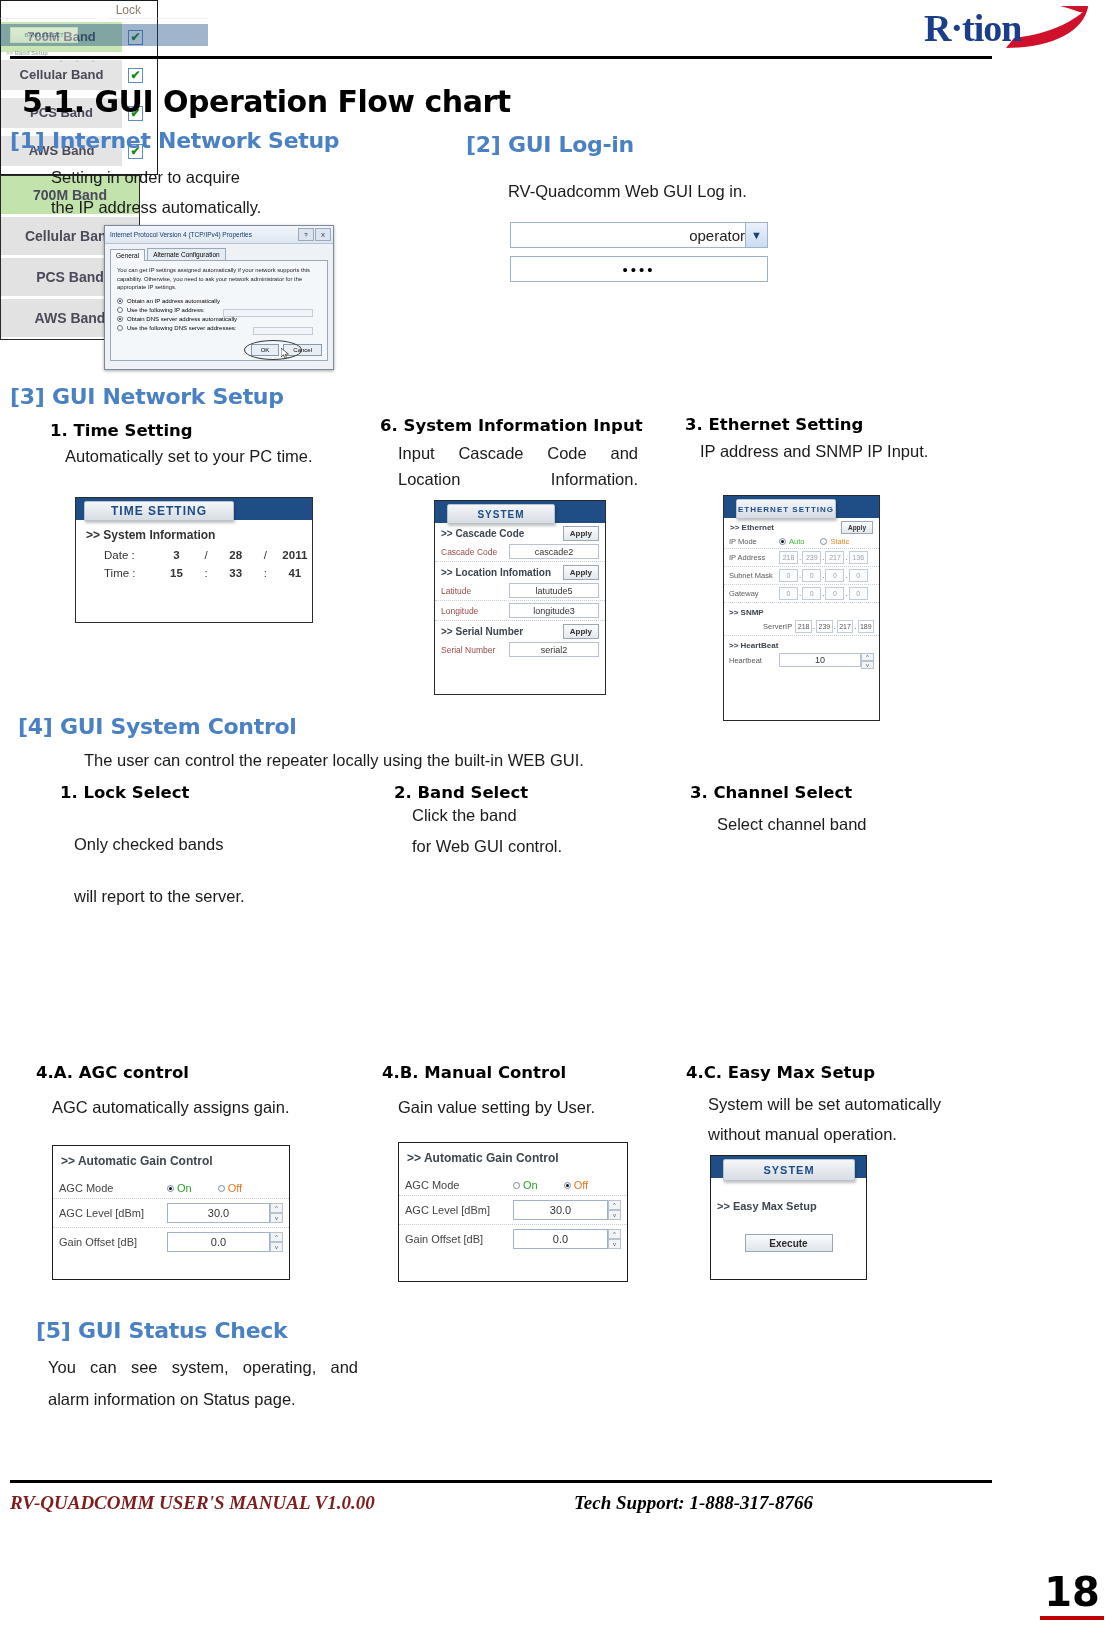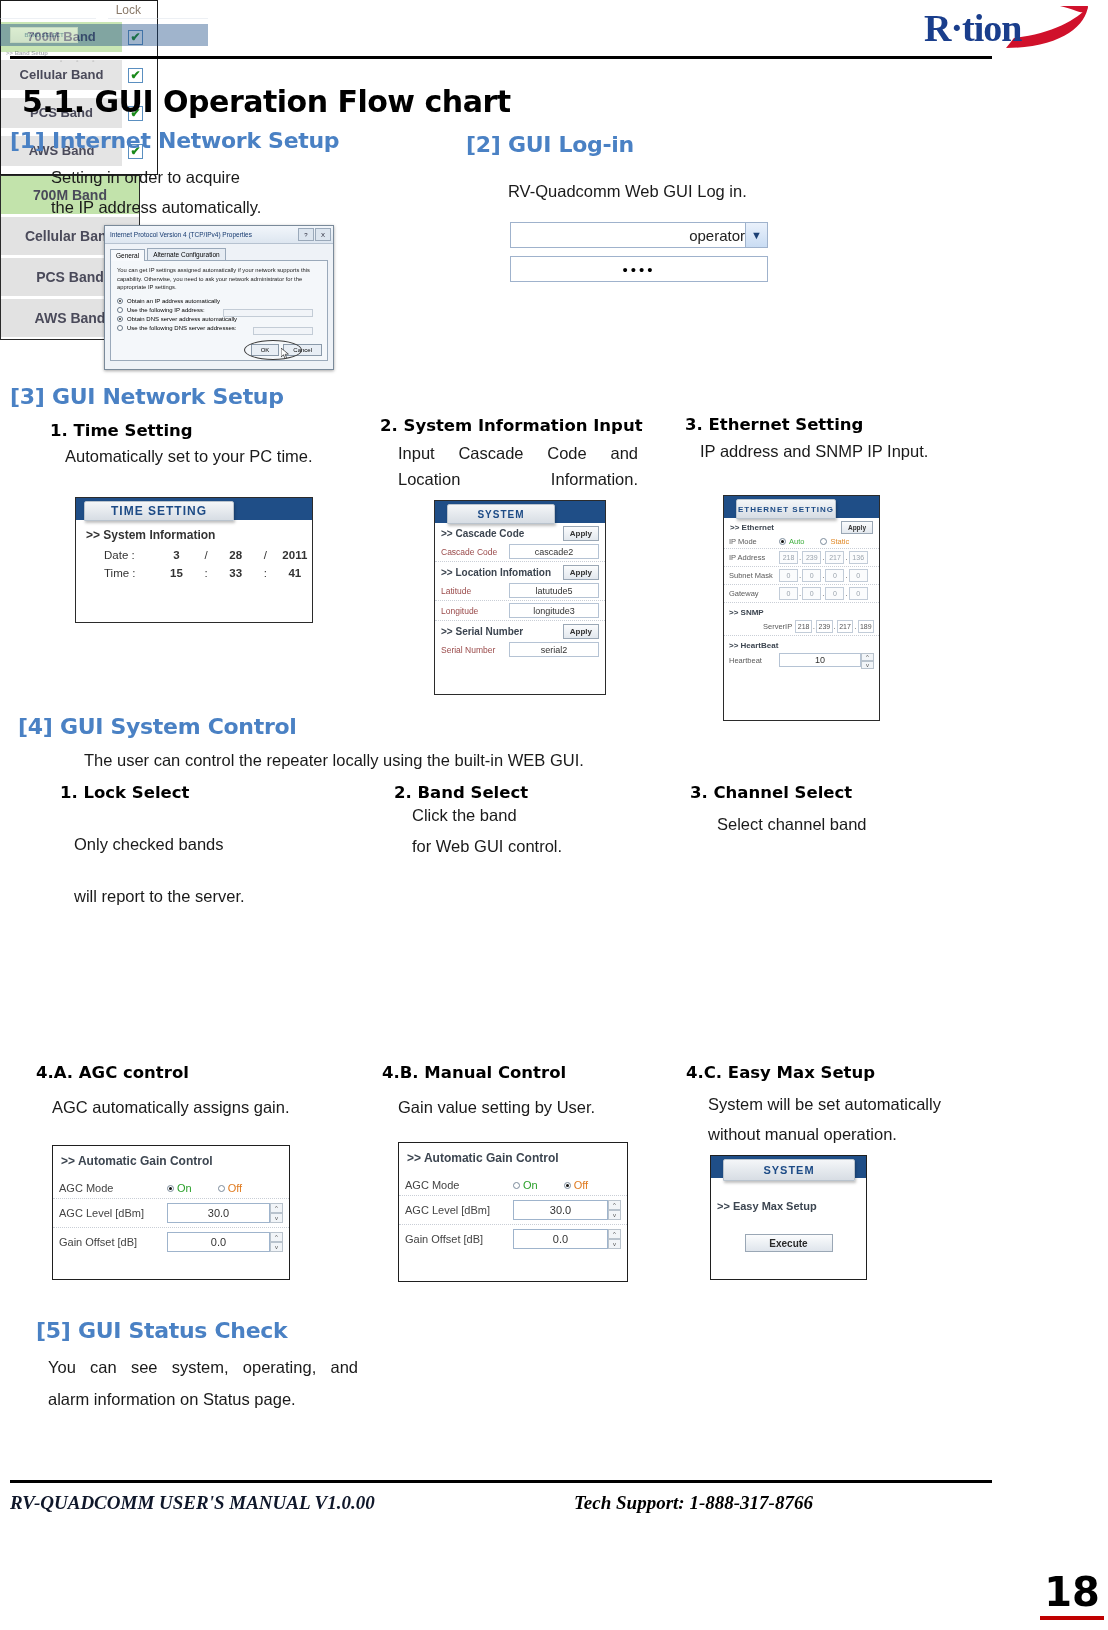--- a/index.html
+++ b/index.html
@@ -248,21 +248,21 @@
     margin:16px auto; width:88px; height:18px;
     background:linear-gradient(#fbfcfd,#dfe5ec); border:1px solid #9aa7b5;
     font-size:10px; font-weight:bold; color:#2a2a2a;
     display:flex; align-items:center; justify-content:center;
   }
 
   
   .hr-bottom { position:absolute; left:10px; top:1480px; width:982px; height:3px; background:#000; }
   .footer-left {
     position:absolute; left:10px; top:1492px; font-size:19px; font-weight:bold;
-    font-style:italic; font-family:"Liberation Serif", serif; color:#0f172a;
+    font-style:italic; font-family:"Liberation Serif", serif; color:#7f1d1d;
   }
   .footer-right {
     position:absolute; left:574px; top:1492px; font-size:19px; font-weight:bold;
     font-style:italic; font-family:"Liberation Serif", serif; color:#000;
   }
   .page-num-box {
     position:absolute; right:4px; bottom:10px; width:64px; height:58px;
     border-bottom:4px solid #c00000;
     display:flex; align-items:flex-end; justify-content:center;
   }
@@ -345,21 +345,21 @@
     <div class="val">operator</div>
     <div class="arrow">▼</div>
   </div>
   <div class="login-pass">••••</div>
 
   <div class="blue-head" style="left:10px; top:384px;">[3] GUI Network Setup</div>
 
   <div class="sub-head" style="left:50px; top:421px;">1. Time Setting</div>
   <div class="body-text" style="left:65px; top:447px;">Automatically set to your PC time.</div>
 
-  <div class="sub-head" style="left:380px; top:416px;">2. System Information Input</div>
+  <div class="sub-head" style="left:380px; top:416px;">6. System Information Input</div>
   <div class="just-text" style="left:398px; top:441px; width:240px; line-height:1.55;">Input Cascade Code and Location Information.</div>
 
   <div class="sub-head" style="left:685px; top:415px;">3. Ethernet Setting</div>
   <div class="body-text" style="left:700px; top:442px;">IP address and SNMP IP Input.</div>
 
   <div class="gui-panel" id="time-panel">
     <div class="gui-titlebar">
       <div class="gui-tab">TIME SETTING</div>
     </div>
     <div class="ts-sec">&gt;&gt; System Information</div>

